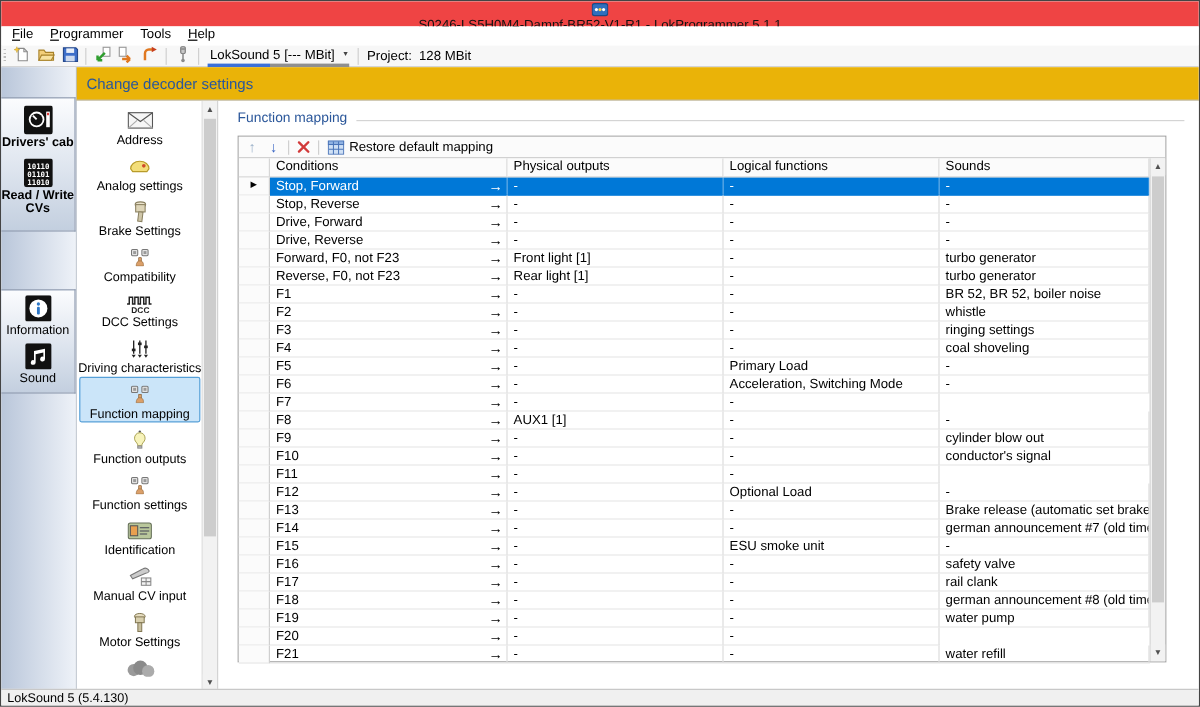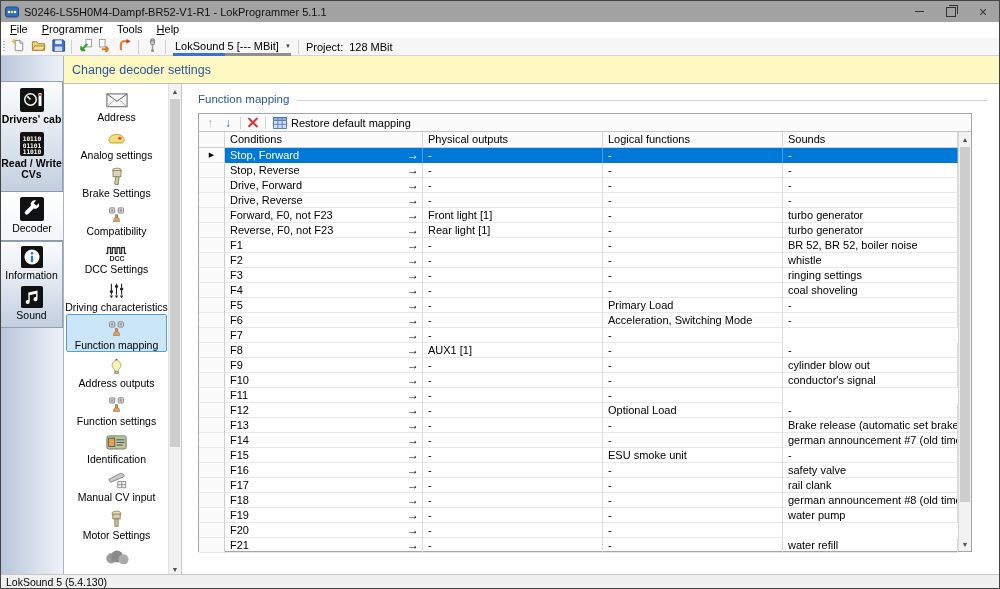--- a/index.html
+++ b/index.html
@@ -1,20 +1,20 @@
 <!DOCTYPE html>
 <html style="--accent: #0078d7; --header-text: #2b579a; --nav-sel-bg: #cbe5f9; --nav-sel-border: #56a0d8; --underline-blue: #3a6fd8; --underline-gray: #8f8f8f; --delete-red: #d23a3a; --down-blue: #3a66c4; --up-gray: #9ab0c8;"><head>
 <meta charset="utf-8">
 <style>
   html,body{margin:0;padding:0;background:#666;}
   .app{position:relative;width:1000px;height:589px;background:#fff;
        font-family:"Liberation Sans","DejaVu Sans",sans-serif;font-size:11px;color:#000;
        overflow:hidden;border:1px solid #444;box-sizing:border-box;}
   
-  .titlebar{position:absolute;left:0;top:0;width:100%;height:21px;background:#a3a3a3;display:flex;align-items:center;}
+  .titlebar{position:absolute;left:0;top:0;width:100%;height:21px;background:#ef4444;display:flex;align-items:center;flex-direction:column;}
   .app-icon{width:14px;height:14px;margin:0 5px 0 4px;display:inline-flex;}
   .title{font-size:11px;color:#111;}
   .win-controls{margin-left:auto;display:flex;height:100%;}
   .wc{width:32px;height:100%;display:flex;align-items:center;justify-content:center;cursor:default;}
   .wc-min{display:inline-block;width:9px;height:1px;background:#333;}
   .wc-restore{display:inline-block;width:8px;height:8px;border:1px solid #333;position:relative;}
   .wc-restore::before{content:"";position:absolute;left:2px;top:-3px;width:8px;height:8px;border:1px solid #333;border-left:none;border-bottom:none;}
   .wc-close{font-size:14px;line-height:10px;color:#333;}
   
   .menubar{position:absolute;left:0;top:21px;width:100%;height:16px;background:#fff;display:flex;align-items:flex-start;padding-left:2px;}
@@ -43,21 +43,21 @@
   .tab-group2{position:absolute;left:0;top:185px;width:61px;height:85px;}
   .tab-item{display:flex;flex-direction:column;align-items:center;padding-top:6px;cursor:default;}
   .tab-item .t-icon{width:24px;height:24px;display:block;}
   .tab-item .t-icon svg{width:24px;height:24px;}
   .tab-label{text-align:center;font-size:10.5px;line-height:11.5px;margin-top:2px;}
   .tab-sel-wrap .tab-item{padding-top:5px;}
   .tab-group2 .tab-item{padding-top:4px;}
   .tab-group2 .t-icon,.tab-group2 .t-icon svg{width:22px;height:22px;}
   
   .right{flex:1;display:flex;flex-direction:column;border-left:1px solid #aab2bf;min-width:0;}
-  .page-header{height:28px;background:#fef9c3;border-bottom:1px solid #bdbdbd;display:flex;align-items:center;padding-left:8px;box-sizing:border-box;}
+  .page-header{height:28px;background:#eab308;border-bottom:1px solid #bdbdbd;display:flex;align-items:center;padding-left:8px;box-sizing:border-box;}
   .page-header span{color:var(--header-text);font-size:12.5px;}
   .content-row{flex:1;display:flex;min-height:0;}
   
   .nav-panel{width:118px;flex:none;background:#fff;border-right:1px solid #c8c8c8;position:relative;overflow:hidden;box-sizing:border-box;}
   .nav-items{position:absolute;left:0;top:2px;width:105px;}
   .nav-item{height:38px;display:flex;flex-direction:column;align-items:center;justify-content:flex-start;margin:0 2px;padding-top:4px;box-sizing:border-box;border:1px solid transparent;border-radius:2px;cursor:default;}
   .nav-item .n-icon{height:20px;display:flex;align-items:center;justify-content:center;}
   .nav-item .n-icon svg{max-height:20px;}
   .nav-label{font-size:10.5px;white-space:nowrap;margin-top:1px;}
   .nav-item.sel{background:var(--nav-sel-bg);border-color:var(--nav-sel-border);}
@@ -215,29 +215,20 @@
           <div class="tab-item">
             <span class="t-icon"><svg viewBox="0 0 24 24">
                 <rect width="24" height="24" rx="2" fill="#111"></rect>
                 <text x="12" y="9" font-size="6.2" fill="#fff" text-anchor="middle" font-family="DejaVu Sans Mono,monospace">10110</text>
                 <text x="12" y="15.5" font-size="6.2" fill="#fff" text-anchor="middle" font-family="DejaVu Sans Mono,monospace">01101</text>
                 <text x="12" y="22" font-size="6.2" fill="#fff" text-anchor="middle" font-family="DejaVu Sans Mono,monospace">11010</text>
               </svg></span>
             <span class="tab-label">Read / Write CVs</span>
           </div>
         </div>
-        <div class="tab-sel-wrap">
-          <div class="tab-item">
-            <span class="t-icon"><svg viewBox="0 0 24 24">
-                <rect width="24" height="24" rx="2" fill="#111"></rect>
-                <path d="M18.8 6.2a4 4 0 0 1-5.1 5.3l-5.5 5.6a2 2 0 0 1-2.9-2.9l5.6-5.5a4 4 0 0 1 5.3-5.1l-2.5 2.5 2.6 2.6z" fill="#fff"></path>
-              </svg></span>
-            <span class="tab-label">Decoder</span>
-          </div>
-        </div>
         <div class="tab-group tab-group2">
           <div class="tab-item">
             <span class="t-icon"><svg viewBox="0 0 24 24">
                 <rect width="24" height="24" rx="2" fill="#111"></rect>
                 <circle cx="12" cy="12" r="8.2" fill="#fff"></circle>
                 <circle cx="12" cy="8" r="1.5" fill="#2e78c8"></circle>
                 <rect x="10.7" y="10.6" width="2.6" height="7" rx="1" fill="#2e78c8"></rect>
               </svg></span>
             <span class="tab-label">Information</span>
           </div>
@@ -344,21 +335,21 @@
                 <span class="nav-label">Function mapping</span>
               </div>
               <div class="nav-item">
                 <span class="n-icon">
                   <svg viewBox="0 0 16 20" width="13">
                     <circle cx="8" cy="2" r="1.2" fill="#555"></circle>
                     <path d="M8 3.2C4.6 3.2 2.6 6 2.6 8.8c0 2.4 1.4 3.8 2.4 5 .6.7.9 1.7.9 2.7h4.2c0-1 .3-2 .9-2.7 1-1.2 2.4-2.6 2.4-5C13.4 6 11.4 3.2 8 3.2z" fill="#f7f3bb" stroke="#a8a050"></path>
                     <rect x="5.9" y="16.8" width="4.2" height="2.2" fill="#c0c0c0" stroke="#888"></rect>
                   </svg>
                 </span>
-                <span class="nav-label">Address outputs</span>
+                <span class="nav-label">Function outputs</span>
               </div>
               <div class="nav-item">
                 <span class="n-icon">
                   <svg viewBox="0 0 22 18" width="19">
                     <rect x="3" y="1" width="6" height="6" rx="1" fill="#e2e2e2" stroke="#777"></rect>
                     <rect x="13" y="1" width="6" height="6" rx="1" fill="#e2e2e2" stroke="#777"></rect>
                     <rect x="4.6" y="2.6" width="2.8" height="2.8" fill="#9a9a9a"></rect>
                     <rect x="14.6" y="2.6" width="2.8" height="2.8" fill="#9a9a9a"></rect>
                     <rect x="10" y="9" width="2.4" height="4" fill="#dba briefly"></rect>
                     <rect x="10" y="9" width="2.4" height="4" fill="#dba06a" stroke="#9a6a3a" stroke-width="0.6"></rect>

